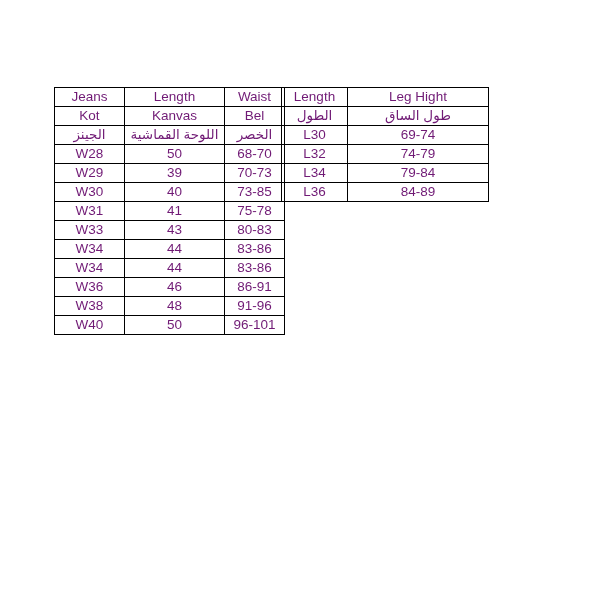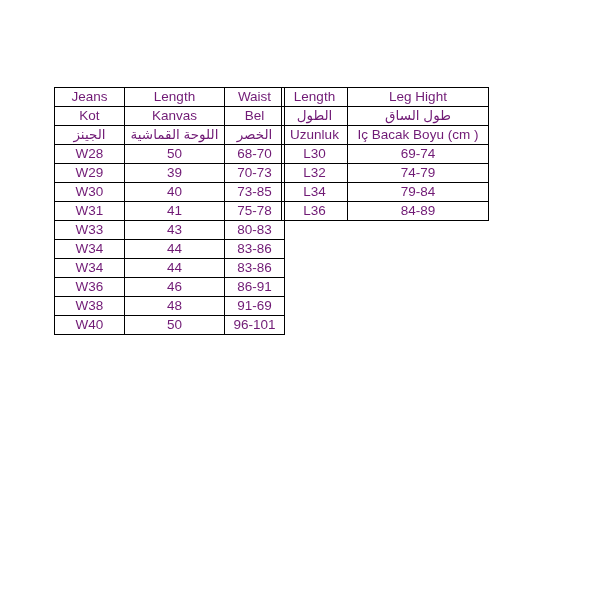--- a/index.html
+++ b/index.html
@@ -101,21 +101,21 @@
           <td>83-86</td>
         </tr>
         <tr>
           <td>W36</td>
           <td>46</td>
           <td>86-91</td>
         </tr>
         <tr>
           <td>W38</td>
           <td>48</td>
-          <td>91-69</td>
+          <td>91-96</td>
         </tr>
         <tr>
           <td>W40</td>
           <td>50</td>
           <td>96-101</td>
         </tr>
       </tbody>
   </table>
 
   <table class="size" id="right-table">
@@ -124,24 +124,20 @@
       <col style="width:141px">
     </colgroup>
     <tbody>
       <tr>
         <td>Length</td>
         <td>Leg Hight</td>
       </tr>
       <tr>
         <td>الطول</td>
         <td>طول الساق</td>
-      </tr>
-      <tr>
-        <td>Uzunluk</td>
-        <td>Iç Bacak Boyu (cm )</td>
       </tr>
     </tbody>
     <tbody>
         <tr>
           <td>L30</td>
           <td>69-74</td>
         </tr>
         <tr>
           <td>L32</td>
           <td>74-79</td>

